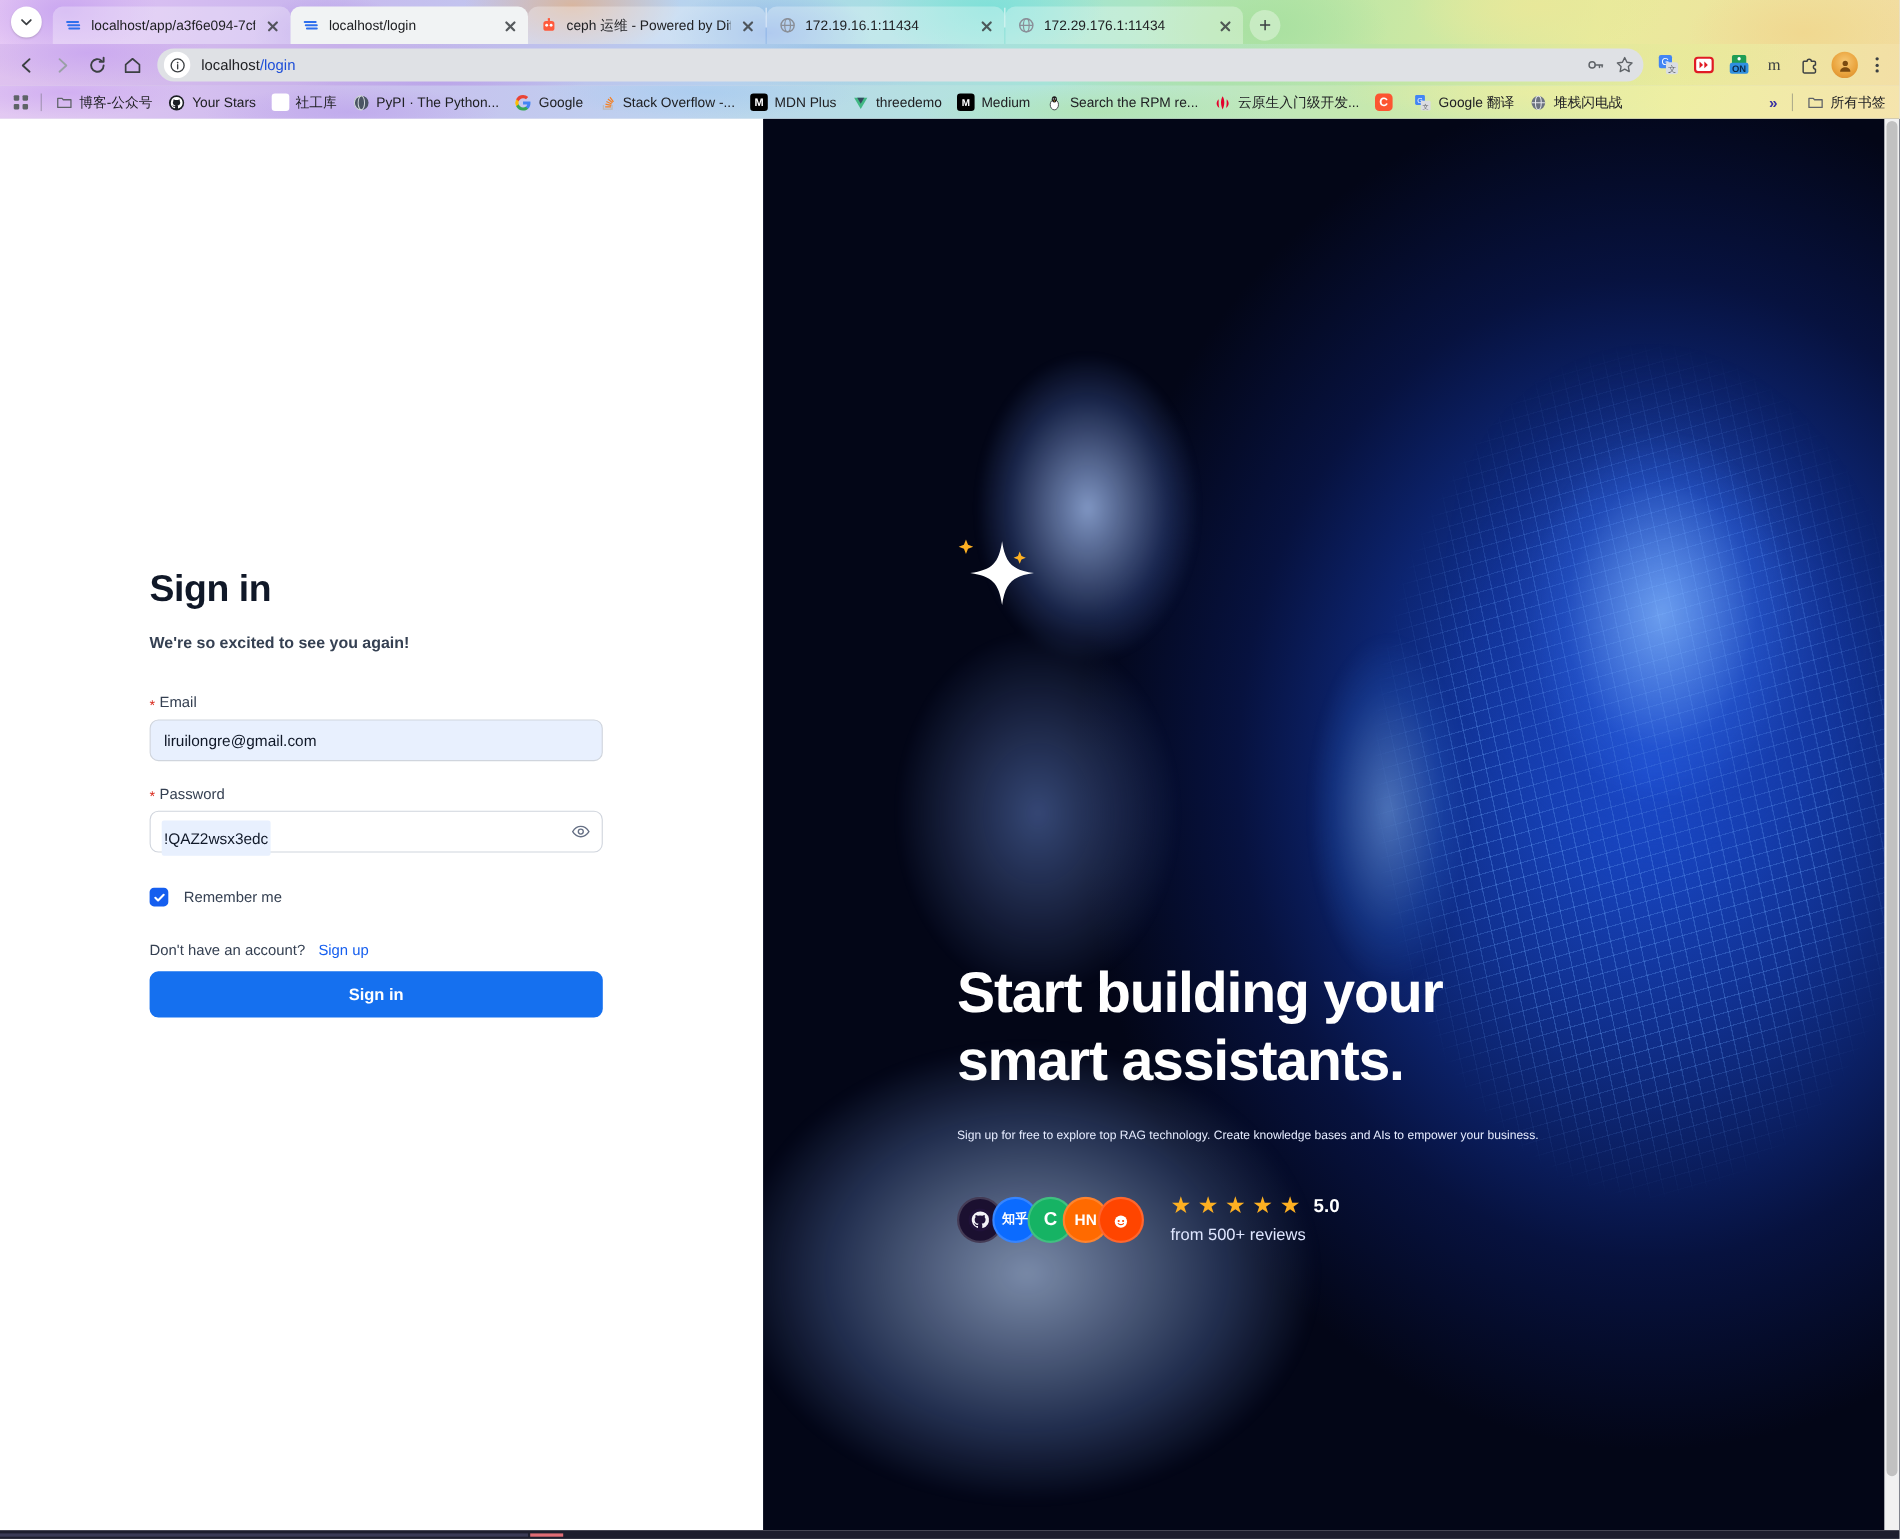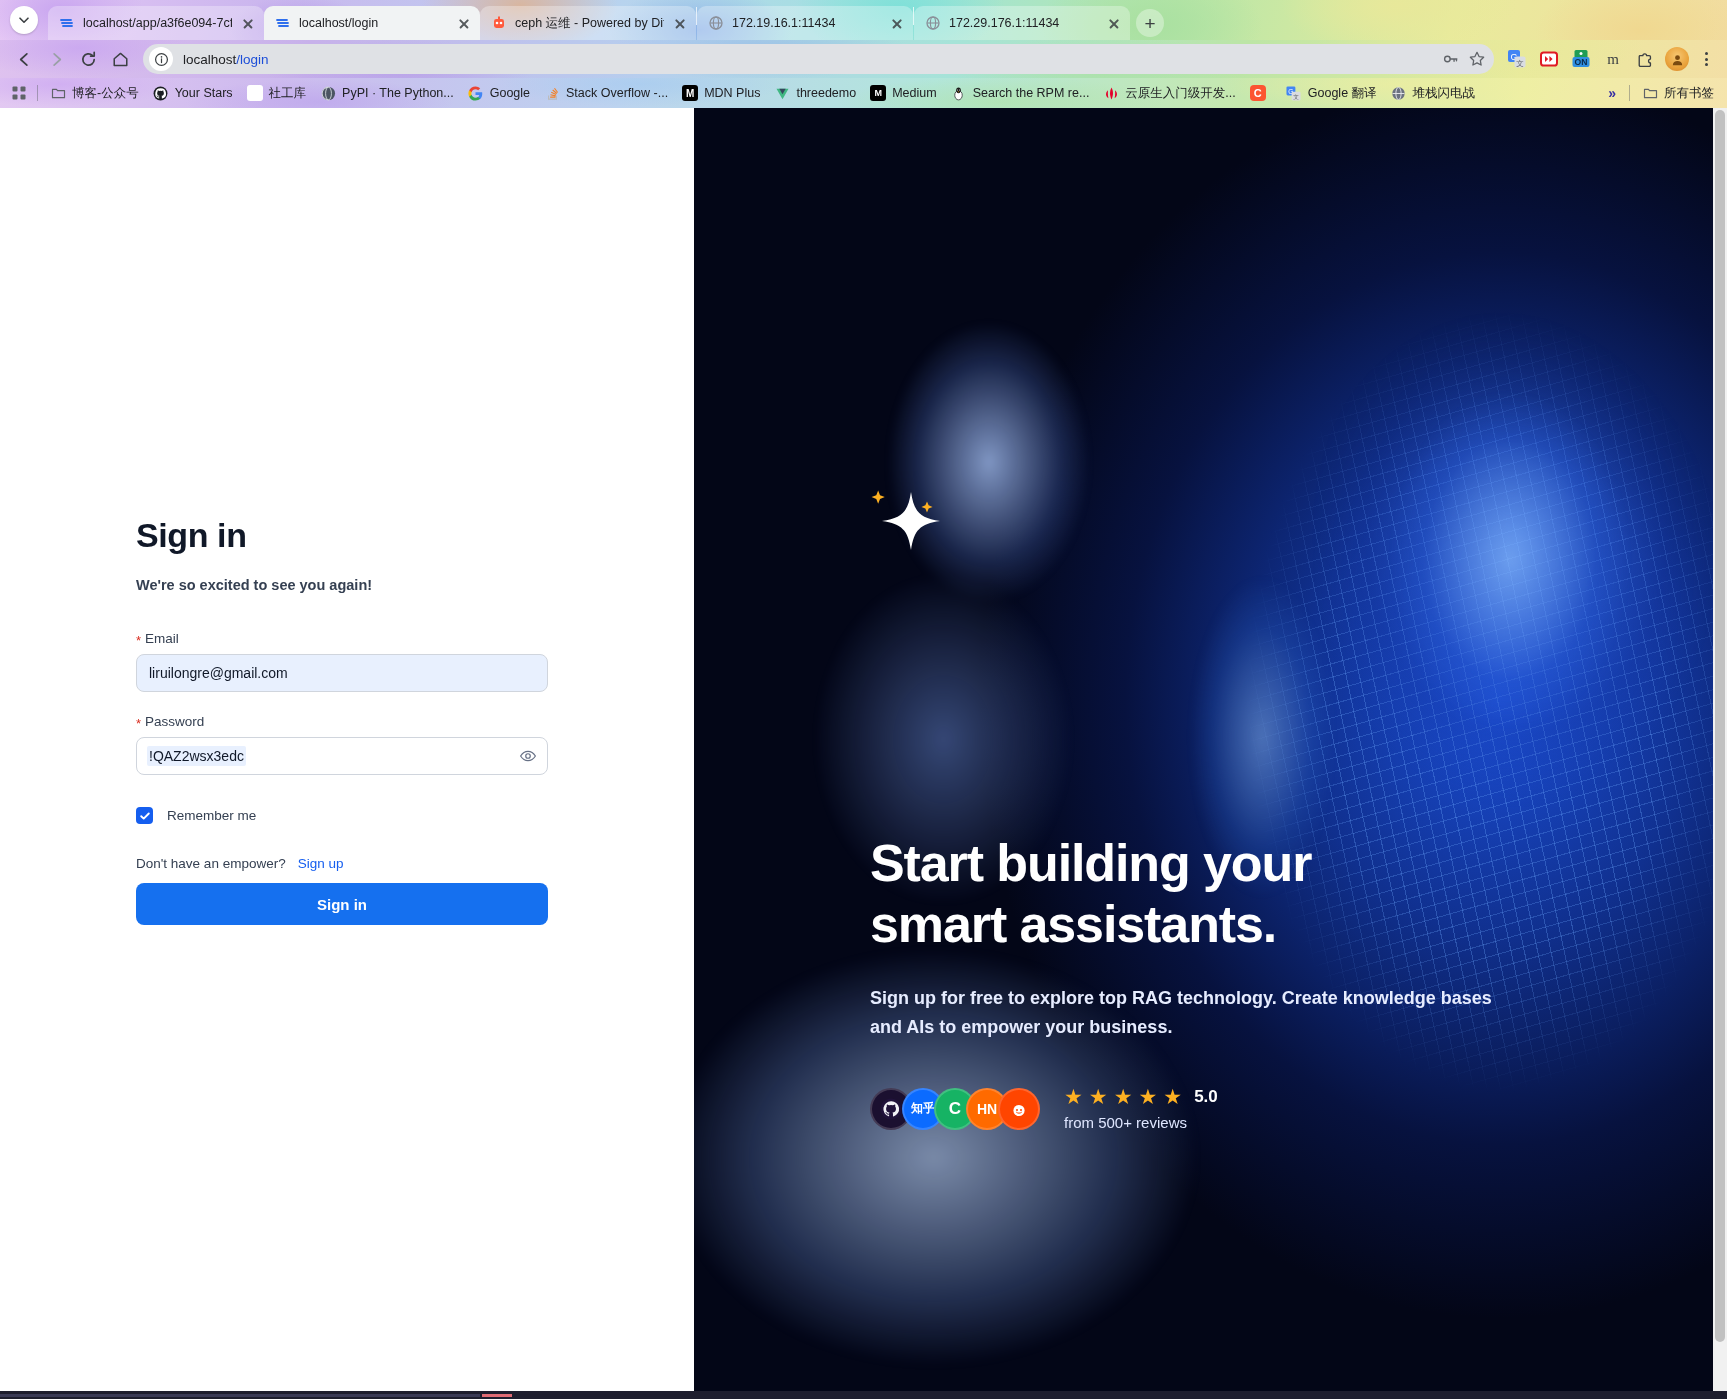--- a/index.html
+++ b/index.html
@@ -124,21 +124,21 @@
   .field-group { margin-top: 38px; }
   .field-group.tight { margin-top: 22px; }
   .txtinput {
     width: 412px; height: 38px; border-radius: 8px; border:1px solid #d0d5dd;
     background:#e8f0fe; padding: 0 12px; font-size: 14px; color:#101828;
     font-family: "Liberation Sans", sans-serif; outline:none; display:flex; align-items:center;
   }
   .pw-wrap { position:relative; width:412px; }
   .pw-wrap .txtinput { background:#fff; padding-right: 40px; }
   .pw-inner-hl {
-    position:absolute; left:11px; top:9px; height:20px; background:#e8f0fe; border-radius:2px;
+    position:absolute; left:11px; top:9px; height:32px; background:#e8f0fe; border-radius:2px;
     display:flex; align-items:center; font-size:14px; color:#101828; padding:0 2px; pointer-events:none;
   }
   .eye-btn {
     position:absolute; right:10px; top:50%; transform:translateY(-50%);
     width:20px;height:20px;display:flex;align-items:center;justify-content:center;cursor:pointer;
   }
   .remember-row { display:flex; align-items:center; gap:14px; margin-top: 32px; }
   .checkbox {
     width:17px;height:17px;border-radius:4px;background:#155eef;display:flex;align-items:center;justify-content:center;cursor:pointer;flex:0 0 17px;
   }
@@ -191,21 +191,21 @@
   .hero-hand {
     position:absolute; left:46%; top:26%; width:18%; height:46%;
     background: radial-gradient(ellipse 90px 200px at 50% 50%, rgba(150,200,255,.45) 0%, rgba(50,110,210,.22) 55%, transparent 80%);
     filter: blur(3px);
   }
   .sparkle {
     position:absolute; left:174px; top:370px; width:86px; height:86px;
   }
   .hero-copy { position:absolute; left:176px; bottom:260px; width:640px; }
   .hero-h1 { font-size: 52px; line-height: 1.18; font-weight: 700; color:#fff; letter-spacing:-1.1px; }
-  .hero-p { font-size: 18px; line-height:1.62; color:#e6ecff; margin-top: 28px; font-weight:700; }
+  .hero-p { font-size: 11px; line-height:1.62; color:#e6ecff; margin-top: 28px; font-weight:400; }
   .reviews { display:flex; align-items:center; gap:24px; margin-top: 44px; }
   .avatars { display:flex; }
   .avatars .av {
     width:42px;height:42px;border-radius:50%;margin-left:-10px;border:2px solid rgba(255,255,255,.18);
     display:flex;align-items:center;justify-content:center; font-size:13px; font-weight:700; color:#fff; overflow:hidden;
   }
   .avatars .av:first-child { margin-left:0; }
   .stars-col {}
   .stars-row { display:flex; align-items:center; gap:6px; }
   .star { color:#fdb022; font-size:21px; line-height:1; }
@@ -570,21 +570,21 @@
         <div class="remember-row">
           <span class="checkbox">
             <svg width="12" height="12" viewBox="0 0 12 12">
                 <path d="M2.2 6.2 L4.7 8.6 L9.8 3.5" stroke="#fff" stroke-width="1.9" fill="none" stroke-linecap="round" stroke-linejoin="round"></path>
               </svg>
           </span>
           <span class="remember-label">Remember me</span>
         </div>
 
         <div class="acct-row">
-          <span>Don't have an empower?</span>
+          <span>Don't have an account?</span>
           <span class="acct-link">Sign up</span>
         </div>
 
         <button class="signin-btn">Sign in</button>
       </div>
     </div>
 
     <div class="right-pane">
       <div class="hero-face-left"></div>
       <div class="hero-sleeve"></div>

